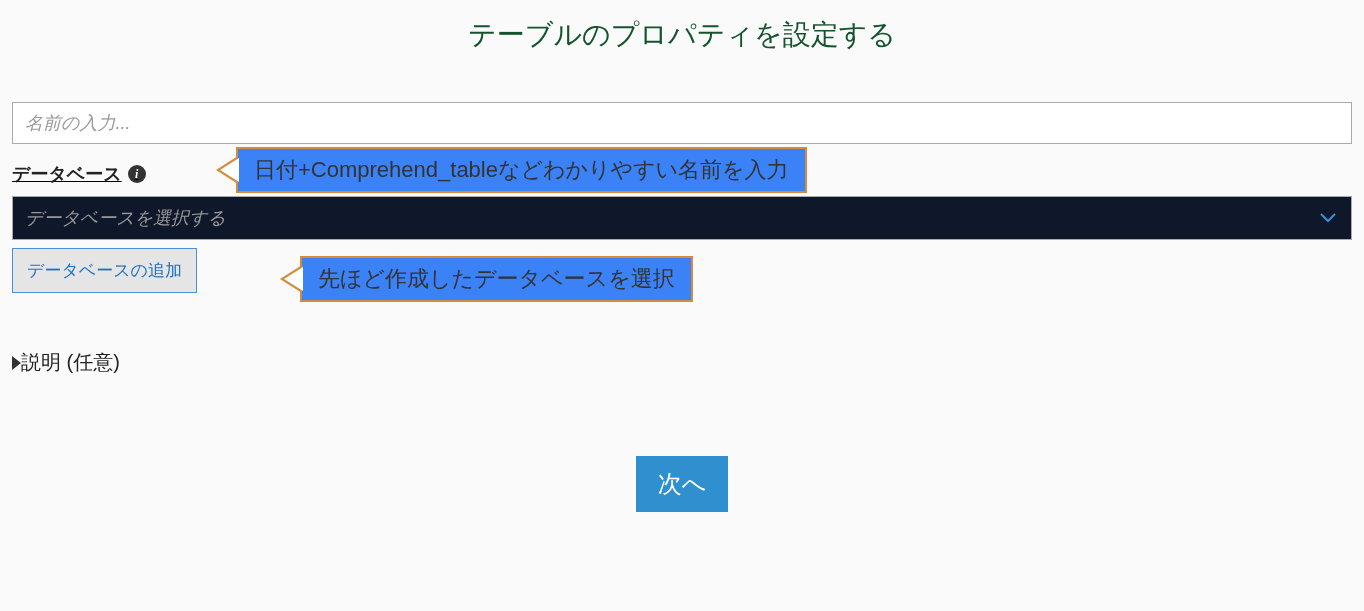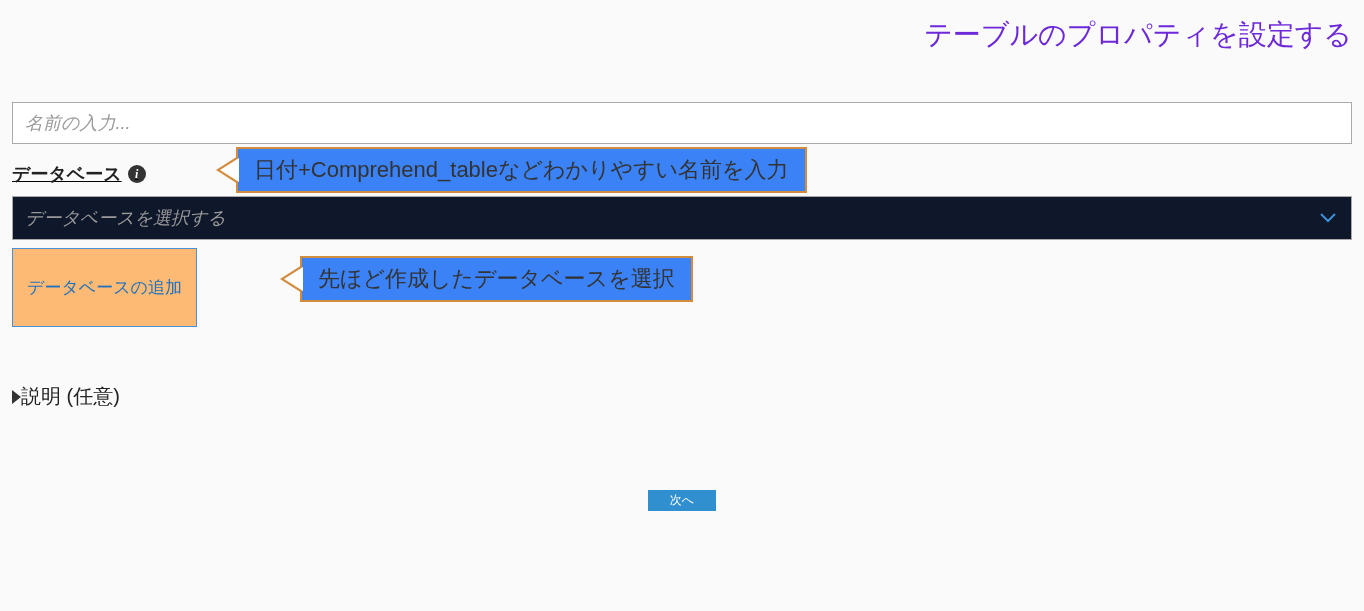--- a/index.html
+++ b/index.html
@@ -9,24 +9,24 @@
     }
     body {
       font-family: "Hiragino Sans", "Meiryo", sans-serif;
       background: #fafafa;
       width: 1364px;
       height: 611px;
       padding: 16px 12px;
       position: relative;
     }
     .page-title {
-      text-align: right;
+      text-align: center;
       font-size: 28px;
       font-weight: 400;
-      color: #6d28d9;
+      color: #14532d;
       margin-bottom: 48px;
     }
     .field-group {
       margin-bottom: 12px;
       position: relative;
     }
     .field-label {
       font-size: 18px;
       font-weight: 600;
       color: #222;
@@ -82,24 +82,24 @@
     .select-caret {
       position: absolute;
       right: 16px;
       top: 50%;
       transform: translateY(-50%);
       pointer-events: none;
       color: #3b8fd4;
     }
     .add-db-button {
       margin-top: 8px;
-      padding: 27px 14px;
+      padding: 10px 14px;
       font-size: 17px;
       border: 1px solid #4a90d9;
-      background: #fdba74;
+      background: #e5e5e5;
       color: #1e70c0;
       cursor: pointer;
     }
     .description-toggle {
       margin-top: 56px;
       display: flex;
       align-items: center;
       font-size: 20px;
       color: #222;
       cursor: pointer;
@@ -109,22 +109,22 @@
       display: inline-block;
       width: 0;
       height: 0;
       border-top: 7px solid transparent;
       border-bottom: 7px solid transparent;
       border-left: 9px solid #333;
     }
     .next-button {
       display: block;
       margin: 80px auto 0;
-      padding: 2px 22px;
-      font-size: 12px;
+      padding: 12px 22px;
+      font-size: 24px;
       background: #2f8fcf;
       color: #fff;
       border: none;
       cursor: pointer;
     }
     .callout {
       position: absolute;
       padding: 6px 16px;
       font-size: 22px;
       border: 2px solid #d38b3e;

